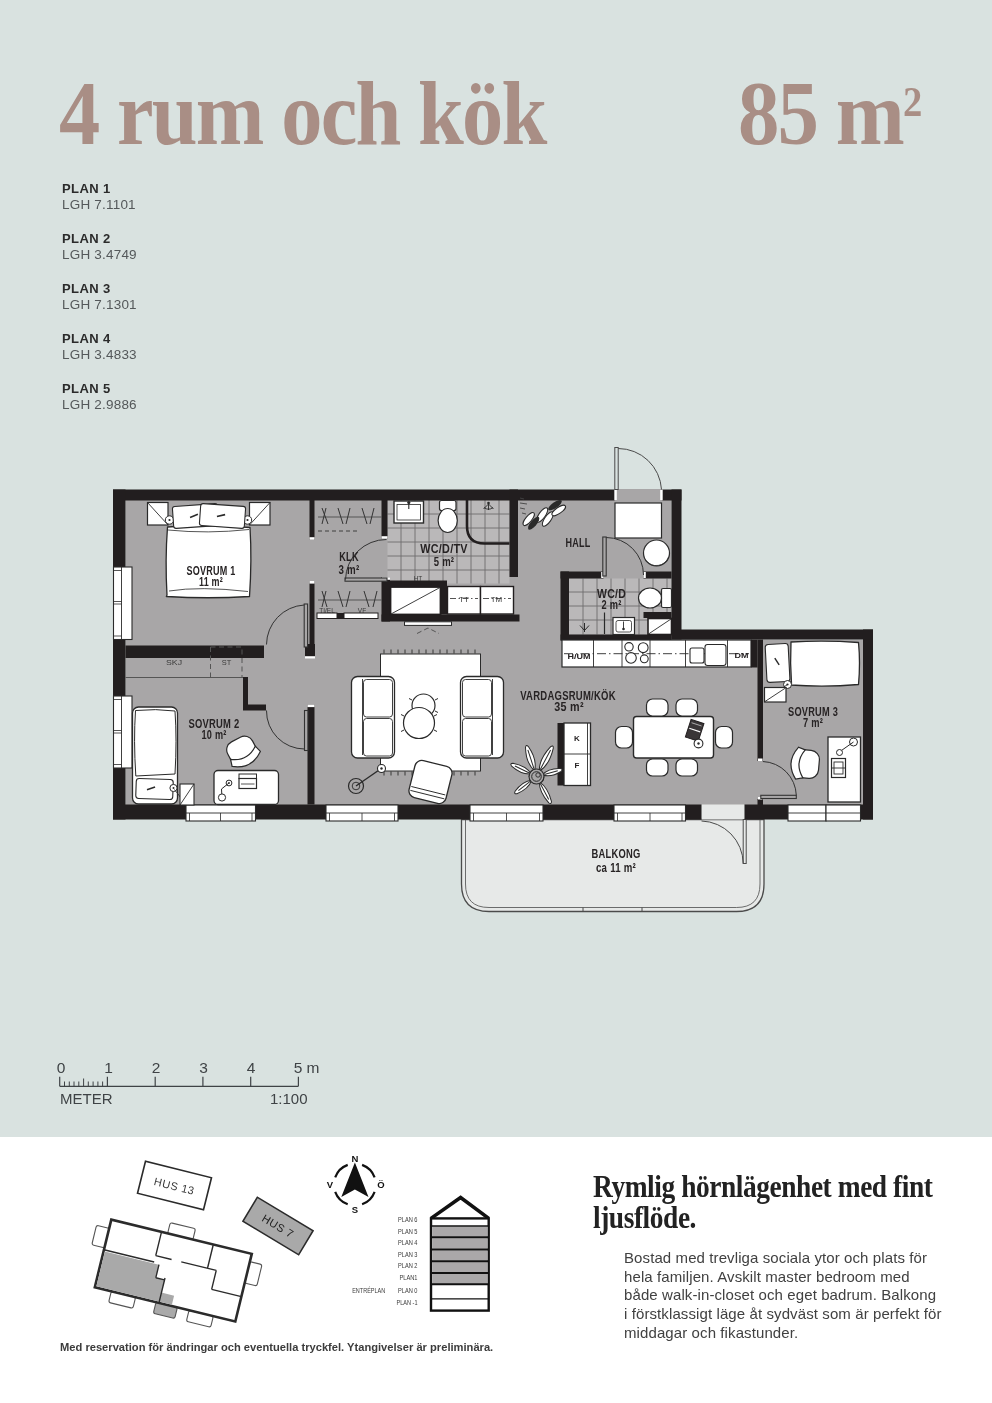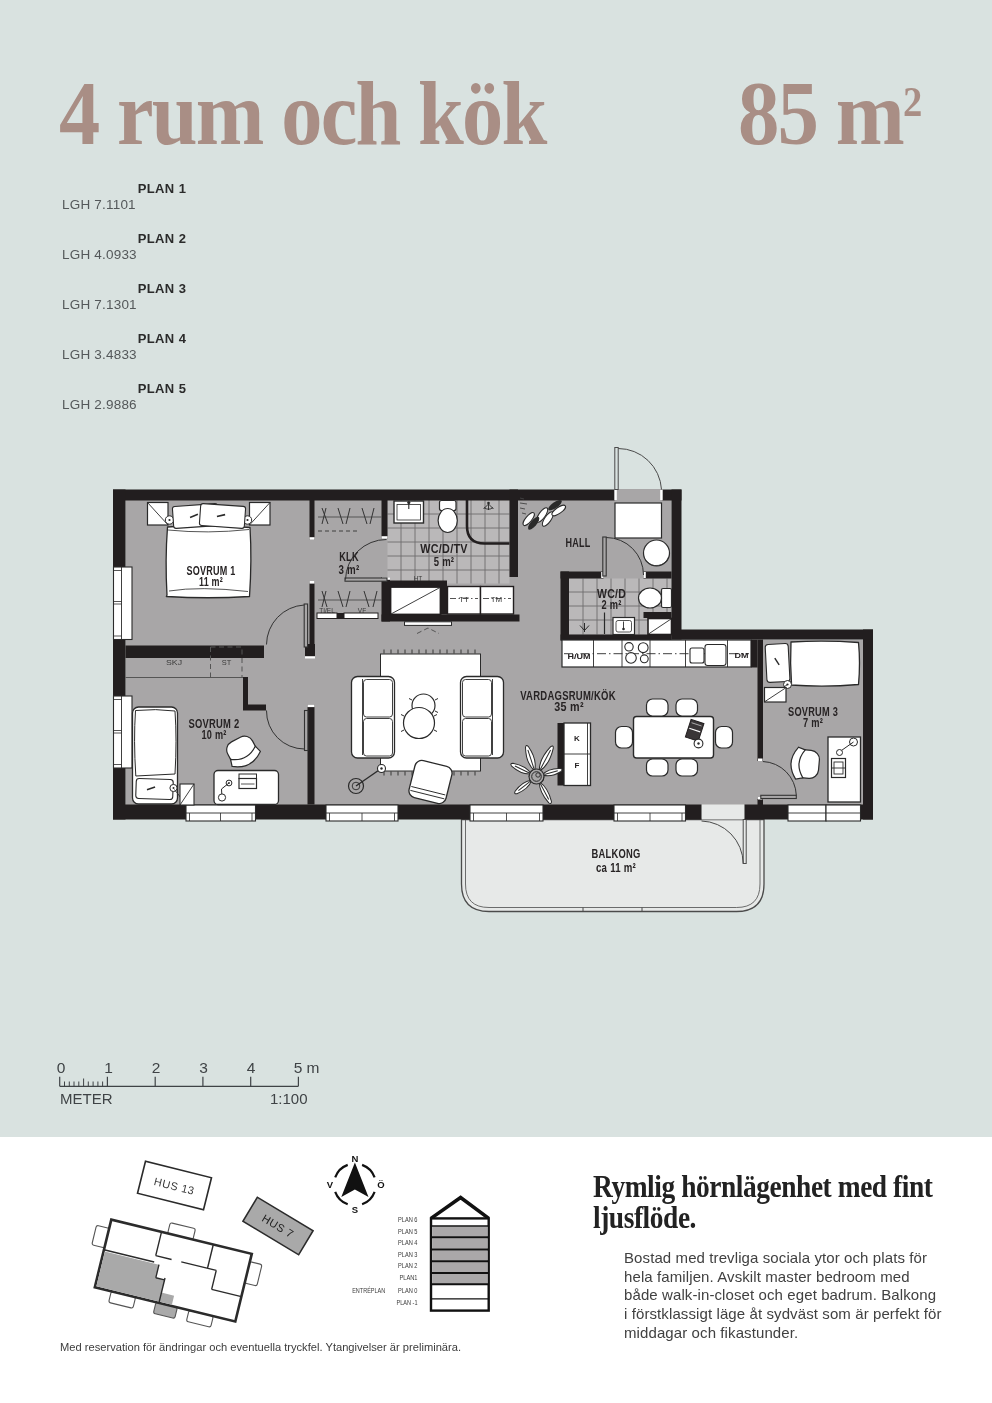--- a/index.html
+++ b/index.html
@@ -8,28 +8,28 @@
   .abs{position:absolute;}
   #bluebg{left:0;top:0;width:992px;height:1137px;background:#d9e2e0;}
   #title{left:59px;top:62px;width:600px;font-family:"Liberation Serif",serif;
          font-weight:bold;font-size:90px;color:#a98e85;letter-spacing:-2px;
          transform:scaleX(0.915);transform-origin:0 0;white-space:nowrap;}
   #sqm{right:72px;top:62px;font-family:"Liberation Serif",serif;font-weight:bold;
        font-size:90px;color:#a98e85;letter-spacing:-2px;white-space:nowrap;
        transform:scaleX(0.92);transform-origin:100% 0;}
   #sqm sup{font-size:42px;vertical-align:28px;}
   .planrow{left:62px;width:200px;}
-  .planrow .p{font-weight:bold;font-size:13px;color:#2b2b2b;letter-spacing:.4px;text-align:center;}
+  .planrow .p{font-weight:bold;font-size:13px;color:#2b2b2b;letter-spacing:.4px;}
   .planrow .l{font-size:13.5px;color:#54585a;letter-spacing:.2px;margin-top:1px;}
   #heading{left:593px;top:1171px;width:500px;font-family:"Liberation Serif",serif;
            font-weight:bold;font-size:31px;line-height:31px;color:#222222;
            letter-spacing:-0.5px;transform:scaleX(0.885);transform-origin:0 0;white-space:nowrap;}
   #bodytext{left:624px;top:1249px;width:380px;font-size:15px;line-height:18.65px;
             color:#414141;letter-spacing:0.1px;}
-  #footnote{left:60px;top:1341px;width:700px;font-size:11.15px;color:#3c3c3c;letter-spacing:0px;}
+  #footnote{left:60px;top:1341px;width:700px;font-size:11.15px;color:#3c3c3c;letter-spacing:0px;font-weight:bold;}
   svg{position:absolute;left:0;top:0;}
   text{font-family:"Liberation Sans",sans-serif;}
   .rl{font-weight:bold;font-size:12px;fill:#272324;letter-spacing:.3px;text-anchor:middle;}
   .sl{font-size:6.5px;fill:#3a3a3a;text-anchor:middle;}
   .ml{font-weight:bold;font-size:8px;fill:#272324;text-anchor:middle;}
 </style>
 </head>
 <body>
 
 <div id="bluebg" class="abs"></div>
@@ -38,21 +38,21 @@
 
 <div id="sqm" class="abs">85 m<sup>2</sup></div>
 
 <div class="abs planrow" style="top:181px">
     <div class="p">PLAN 1</div>
     <div class="l">LGH 7.1101</div>
   </div>
 
 <div class="abs planrow" style="top:231px">
     <div class="p">PLAN 2</div>
-    <div class="l">LGH 4.0933</div>
+    <div class="l">LGH 3.4749</div>
   </div>
 
 <div class="abs planrow" style="top:281px">
     <div class="p">PLAN 3</div>
     <div class="l">LGH 7.1301</div>
   </div>
 
 <div class="abs planrow" style="top:331px">
     <div class="p">PLAN 4</div>
     <div class="l">LGH 3.4833</div>

